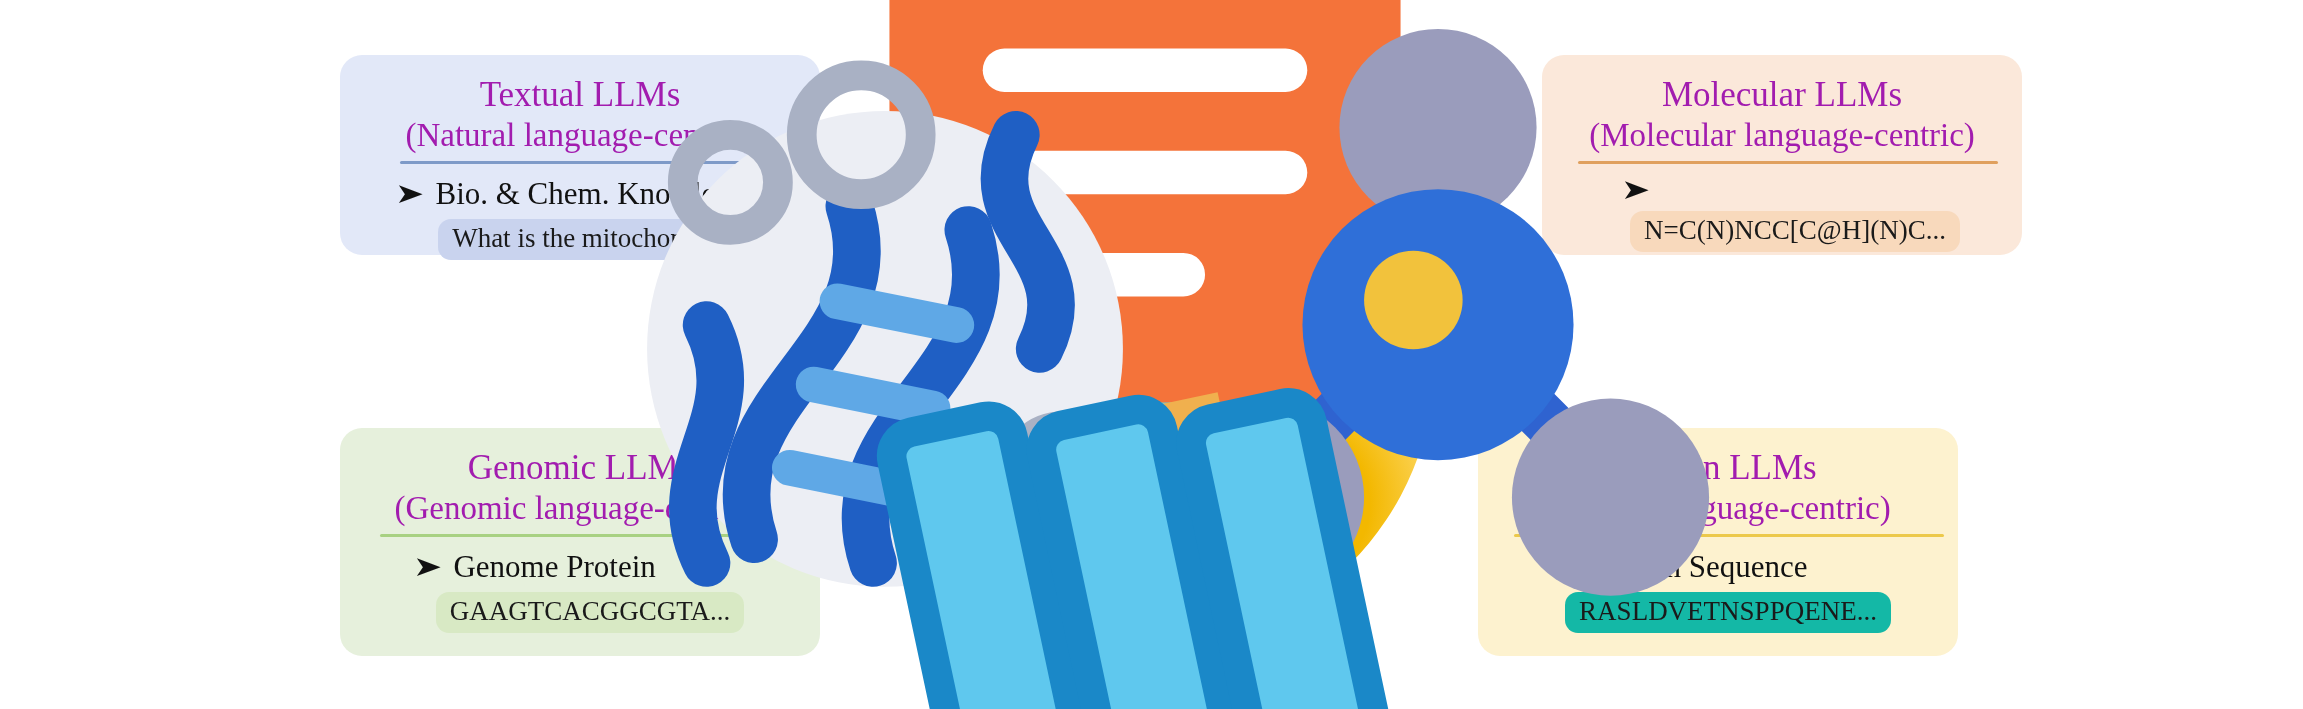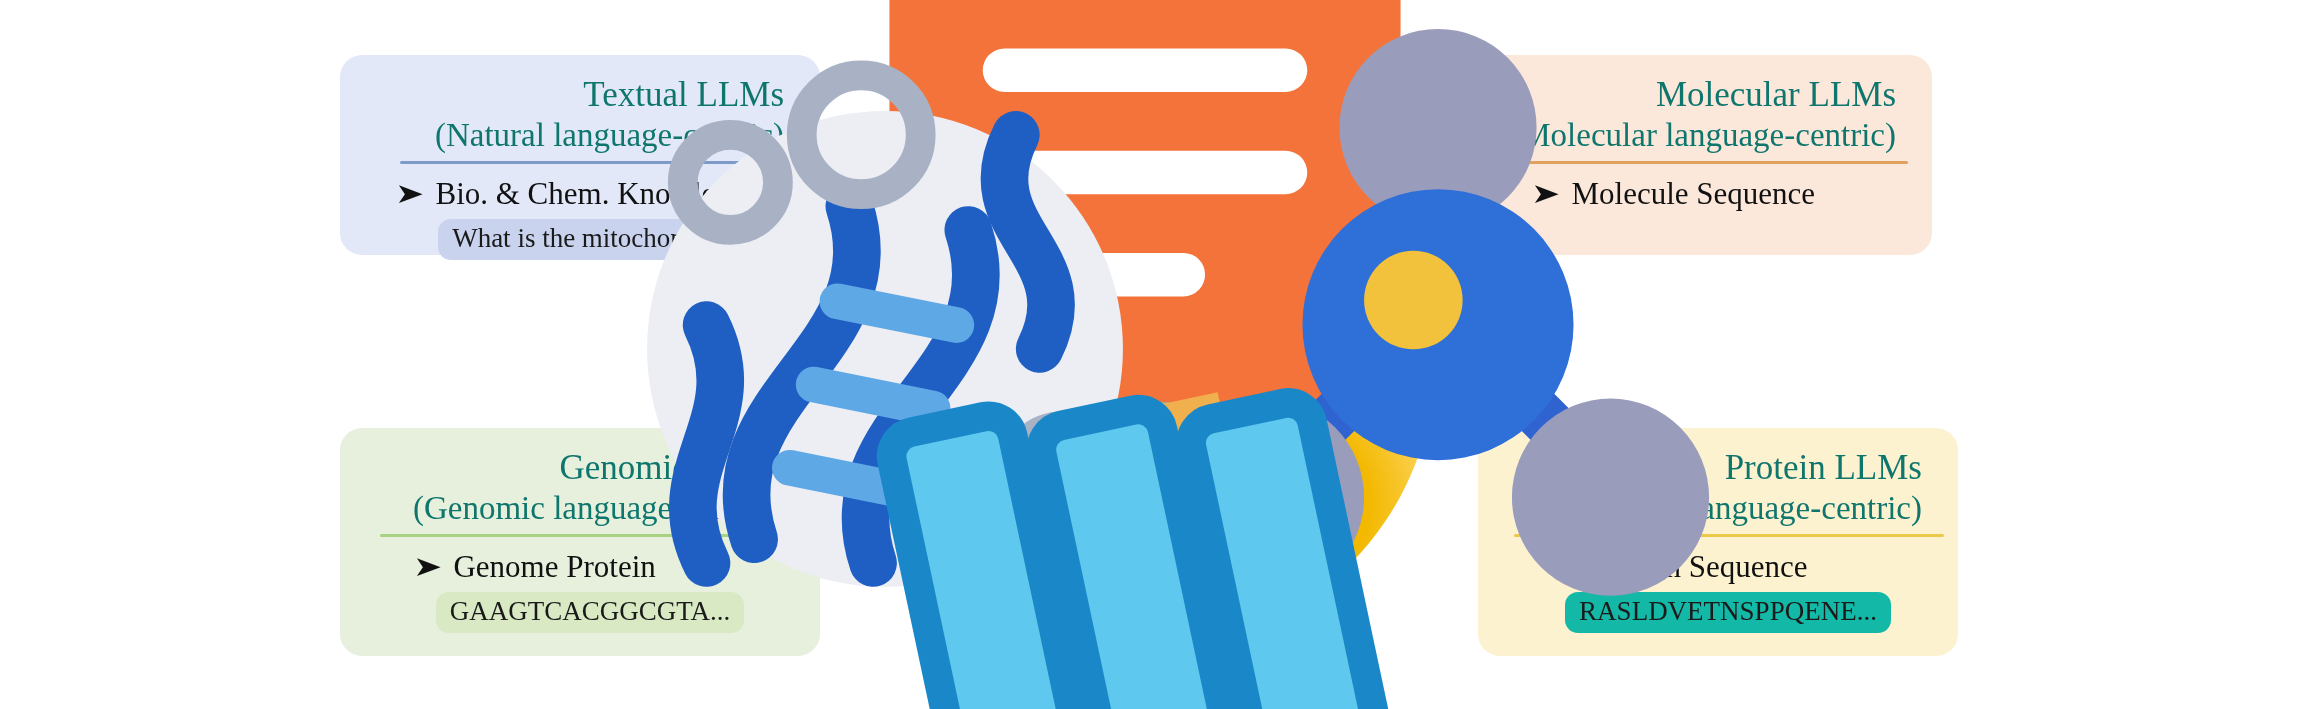--- a/index.html
+++ b/index.html
@@ -3,41 +3,41 @@
 <meta charset="utf-8">
 <style>
   html,body{margin:0;padding:0;background:#ffffff;}
   body{width:2303px;height:709px;position:relative;overflow:hidden;
        font-family:"Liberation Serif","DejaVu Serif",serif;}
 
   .stage{position:absolute;inset:0;}
 
   
   .panel{position:absolute;border-radius:22px;box-sizing:border-box;}
-  .panel .title{text-align:right;color:#0f766e;line-height:1.16;}
+  .panel .title{text-align:center;color:#a21caf;line-height:1.16;}
   .panel .t1{font-size:35px;}
   .panel .t2{font-size:33px;}
   .rule{height:3px;border-radius:2px;margin:7px auto 0 auto;}
   .bullet-row{display:flex;align-items:center;gap:14px;margin-top:12px;}
   .arrow{font-size:28px;line-height:1;color:#111;transform:scaleX(1.25);}
   .bullet-label{font-size:31px;color:#111;}
   .chip{display:inline-block;border-radius:13px;padding:4px 14px 6px 14px;
         font-size:27px;color:#1a1a1a;white-space:nowrap;}
   .chip-wrap{margin-top:7px;display:flex;}
 
   
   #panel-textual{left:340px;top:55px;width:480px;height:200px;background:#e2e8f8;
                  padding:20px 36px 0 36px;}
   #panel-textual .rule{background:#7e9ac8;width:360px;}
   #panel-textual .chip{background:#c9d3ee;}
   #panel-textual .chip-wrap{justify-content:center;padding-left:30px;}
   #panel-textual .bullet-row{padding-left:22px;}
 
   
-  #panel-molecular{left:1452px;top:55px;width:480px;height:200px;background:#fbe8da;
+  #panel-molecular{left:1542px;top:55px;width:480px;height:200px;background:#fbe8da;
                    padding:20px 36px 0 36px;}
   #panel-molecular .rule{background:#e0a05e;width:420px;}
   #panel-molecular .chip{background:#f8d9bc;}
   #panel-molecular .chip-wrap{justify-content:center;padding-left:26px;}
   #panel-molecular .bullet-row{padding-left:46px;}
 
   
   #panel-genomic{left:340px;top:428px;width:480px;height:228px;background:#e6f0dc;
                  padding:20px 36px 0 36px;}
   #panel-genomic .rule{background:#a8d182;width:400px;}
@@ -95,21 +95,23 @@
   </div>
 
   <div class="panel" id="panel-molecular">
     <div class="title">
       <div class="t1">Molecular LLMs</div>
       <div class="t2">(Molecular language-centric)</div>
     </div>
     <div class="rule"></div>
     <div class="bullet-row">
       <span class="arrow">➤</span>
-      <span class="bullet-label">Molecule Sequence</span>
+    </div>
+    <div class="chip-wrap">
+      <span class="chip">N=C(N)NCC[C@H](N)C...</span>
     </div>
   </div>
 
   <div class="panel" id="panel-genomic">
     <div class="title">
       <div class="t1">Genomic LLMs</div>
       <div class="t2">(Genomic language-centric)</div>
     </div>
     <div class="rule"></div>
     <div class="bullet-row">

